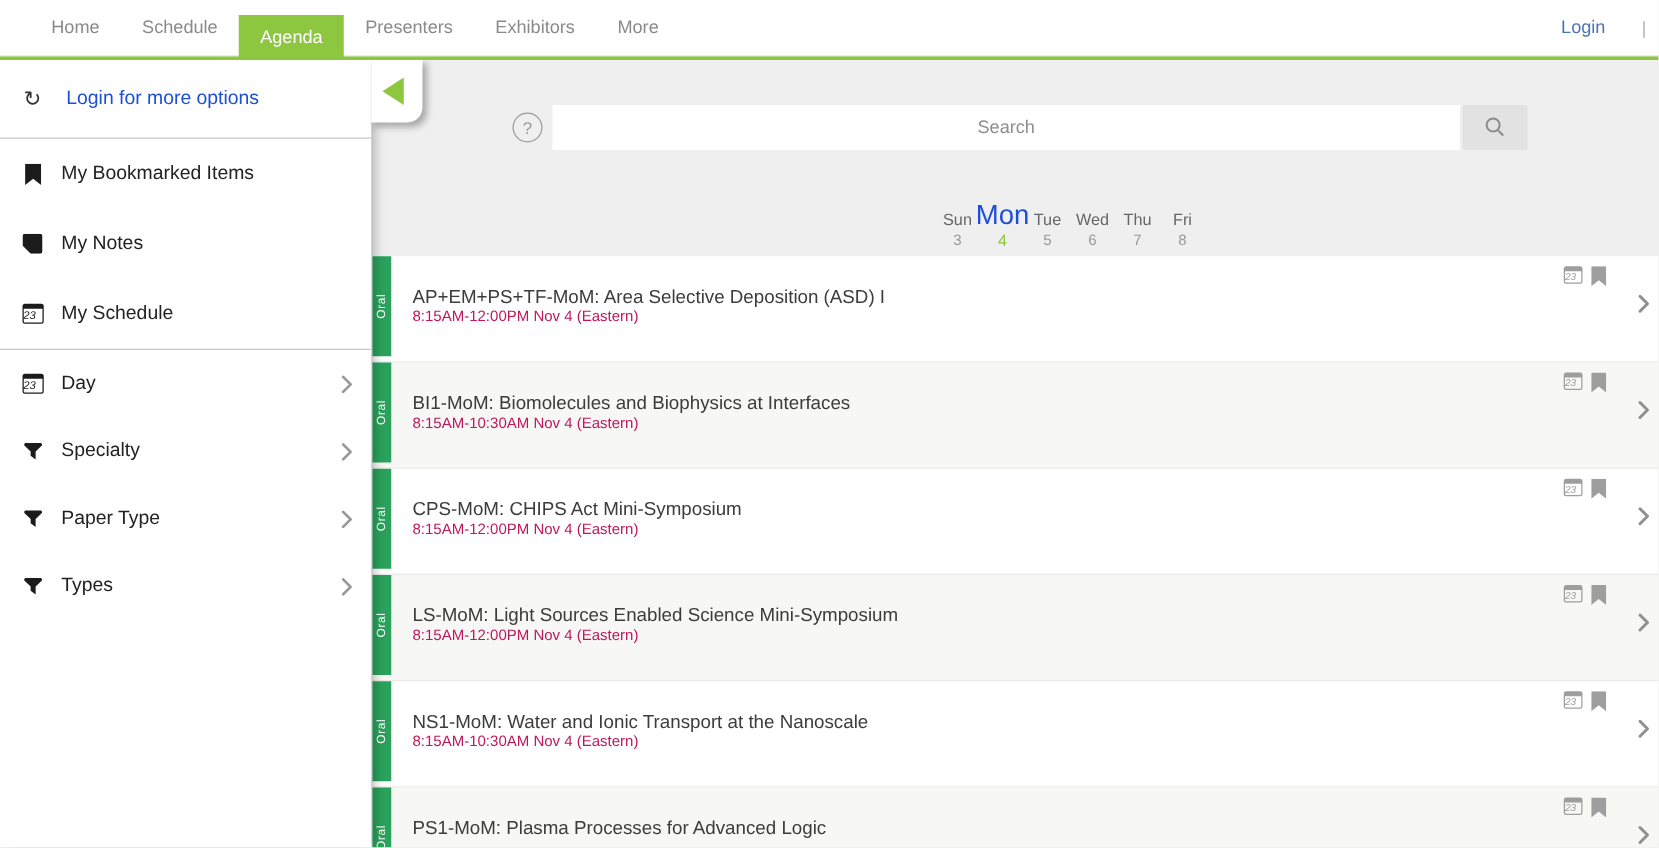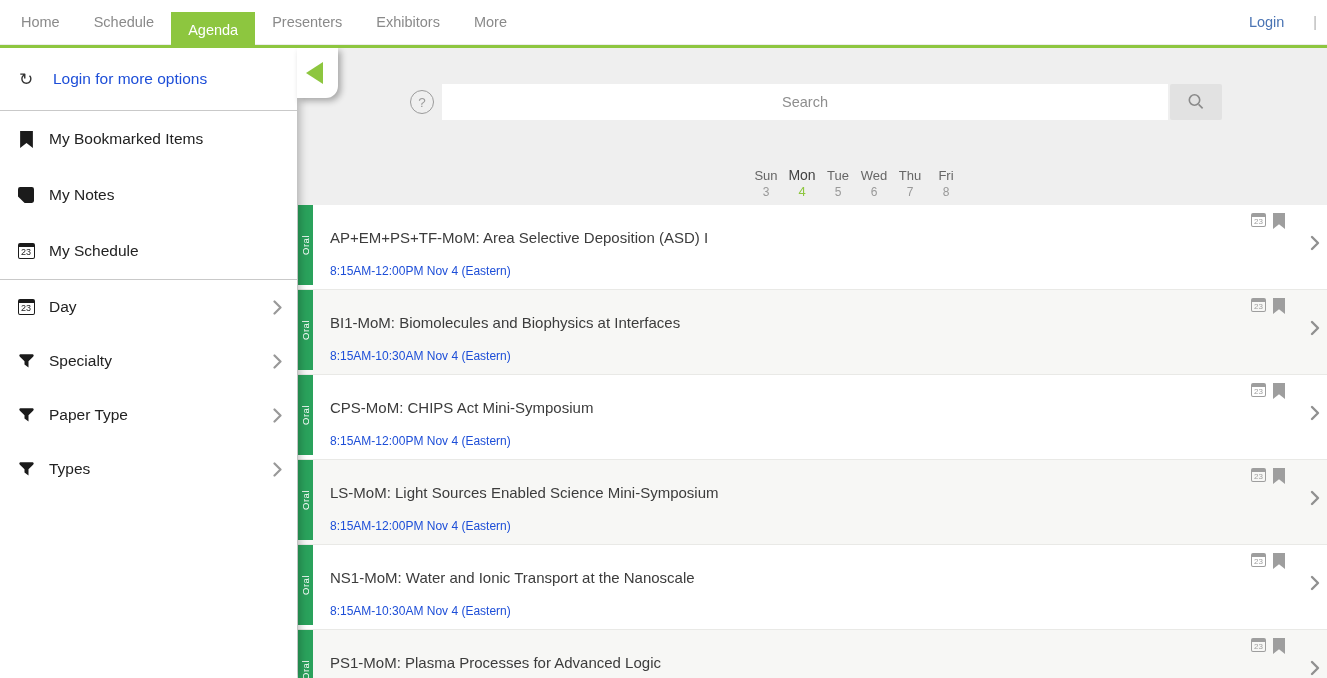--- a/index.html
+++ b/index.html
@@ -2,21 +2,21 @@
 <html><head>
 <meta charset="utf-8">
 <style>
   html,body{margin:0;padding:0;}
   body{font-family:"Liberation Sans",sans-serif;background:#efefef;}
   .viewport{position:relative;width:1327px;height:678px;overflow:hidden;background:#efefef;}
 
   
   .topnav{position:absolute;top:0;left:0;width:100%;height:48px;background:#fff;z-index:30;}
   .green-strip{position:absolute;left:0;bottom:0;width:100%;height:4px;background:#8dc63f;z-index:1;}
-  .topnav-bar{position:relative;z-index:2;height:44px;display:flex;align-items:center;padding-left:4px;border-bottom:1px solid #ececec;background:#fff;}
+  .topnav-bar{position:relative;z-index:2;height:44px;display:flex;align-items:center;padding-left:24px;border-bottom:1px solid #ececec;background:#fff;}
   .nav-item{padding:0 17px;height:44px;display:flex;align-items:center;font-size:14.5px;color:#8a8a8a;cursor:pointer;}
   .nav-item[data-active="true"]{background:#8dc63f;color:#fff;height:36px;align-self:flex-end;margin-bottom:-4px;position:relative;z-index:3;}
   .nav-login{position:absolute;right:10px;top:0;height:44px;display:flex;align-items:center;gap:29px;z-index:4;}
   .login-link{color:#4a74b4;font-size:14.5px;cursor:pointer;}
   .login-sep{color:#b0b0b0;font-size:14px;}
 
   
   .main{position:absolute;top:48px;left:0;width:1327px;height:630px;overflow:hidden;}
   .content{margin-left:298px;}
 
@@ -27,38 +27,38 @@
   .search-input{flex:1;height:36px;border:none;outline:none;background:#fff;text-align:center;
                 font-size:14.5px;color:#555;font-family:"Liberation Sans",sans-serif;padding:0;}
   .search-input::placeholder{color:#8e8e8e;opacity:1;}
   .search-btn{width:52px;height:36px;margin-left:2px;background:#e2e2e2;border:none;border-radius:2px;
               display:flex;align-items:center;justify-content:center;cursor:pointer;flex-shrink:0;}
 
   .dates{display:flex;justify-content:center;margin-top:40px;transform:translateX(40px);}
   .day{width:36px;height:40px;display:flex;flex-direction:column;justify-content:flex-end;align-items:center;cursor:pointer;}
   .day-name{font-size:13px;color:#666;}
   .day-num{font-size:12px;color:#999;height:17px;display:flex;align-items:center;}
-  .day[data-sel="true"] .day-name{color:#404040;font-size:14px;}
+  .day[data-sel="true"] .day-name{color:#1d4ed8;font-size:22px;}
   .day[data-sel="true"] .day-num{color:#8dc63f;font-size:13px;}
 
   
   .session{position:relative;height:84px;background:#fff;border-bottom:1px solid #e9e9e6;cursor:pointer;}
   .session:nth-of-type(even){background:#f7f7f5;}
   .type-bar{position:absolute;left:0;top:0;bottom:4px;width:15px;background:#2aa25c;
             display:flex;align-items:center;justify-content:center;}
   .type-label{writing-mode:vertical-rl;transform:rotate(180deg);color:#fff;font-size:9.5px;letter-spacing:.5px;}
   .session-body{padding:24px 120px 0 32px;}
   .session-title{font-size:15px;color:#3c3c3c;white-space:nowrap;overflow:hidden;}
-  .session-time{font-size:12px;color:#1d4ed8;margin-top:18px;}
+  .session-time{font-size:12px;color:#be185d;}
   .session-icons{position:absolute;top:8px;right:42px;display:flex;align-items:flex-start;gap:7px;color:#9e9e9e;}
   .session-chevron{position:absolute;right:7px;top:30px;}
 
   
   .cal-icon{width:15px;height:14px;box-sizing:border-box;border:1px solid currentColor;border-top:4px solid currentColor;
-            border-radius:2px;display:flex;align-items:center;justify-content:center;font-size:8px;line-height:1;color:inherit;}
+            border-radius:2px;display:flex;align-items:center;justify-content:flex-start;font-size:8px;line-height:1;color:inherit;font-style:italic;}
 
   
   .sidebar{position:absolute;left:0;top:0;bottom:0;width:297px;background:#fff;z-index:20;
            box-shadow:3px 0 8px rgba(0,0,0,.25);}
   .side-login{height:62px;display:flex;align-items:center;gap:16px;padding:0 15px;border-bottom:1px solid #c9c9c9;cursor:pointer;}
   .refresh-glyph{font-size:17px;color:#333;width:22px;text-align:center;}
   .side-login-label{font-size:15.5px;color:#1d4ed8;}
   .side-item{height:56px;display:flex;align-items:center;gap:12px;padding:0 15px;font-size:15.5px;color:#222;cursor:pointer;}
   .side-item[data-chevron="true"]{height:54px;}
   .side-item[data-divider="true"]{border-bottom:1px solid #c9c9c9;}

